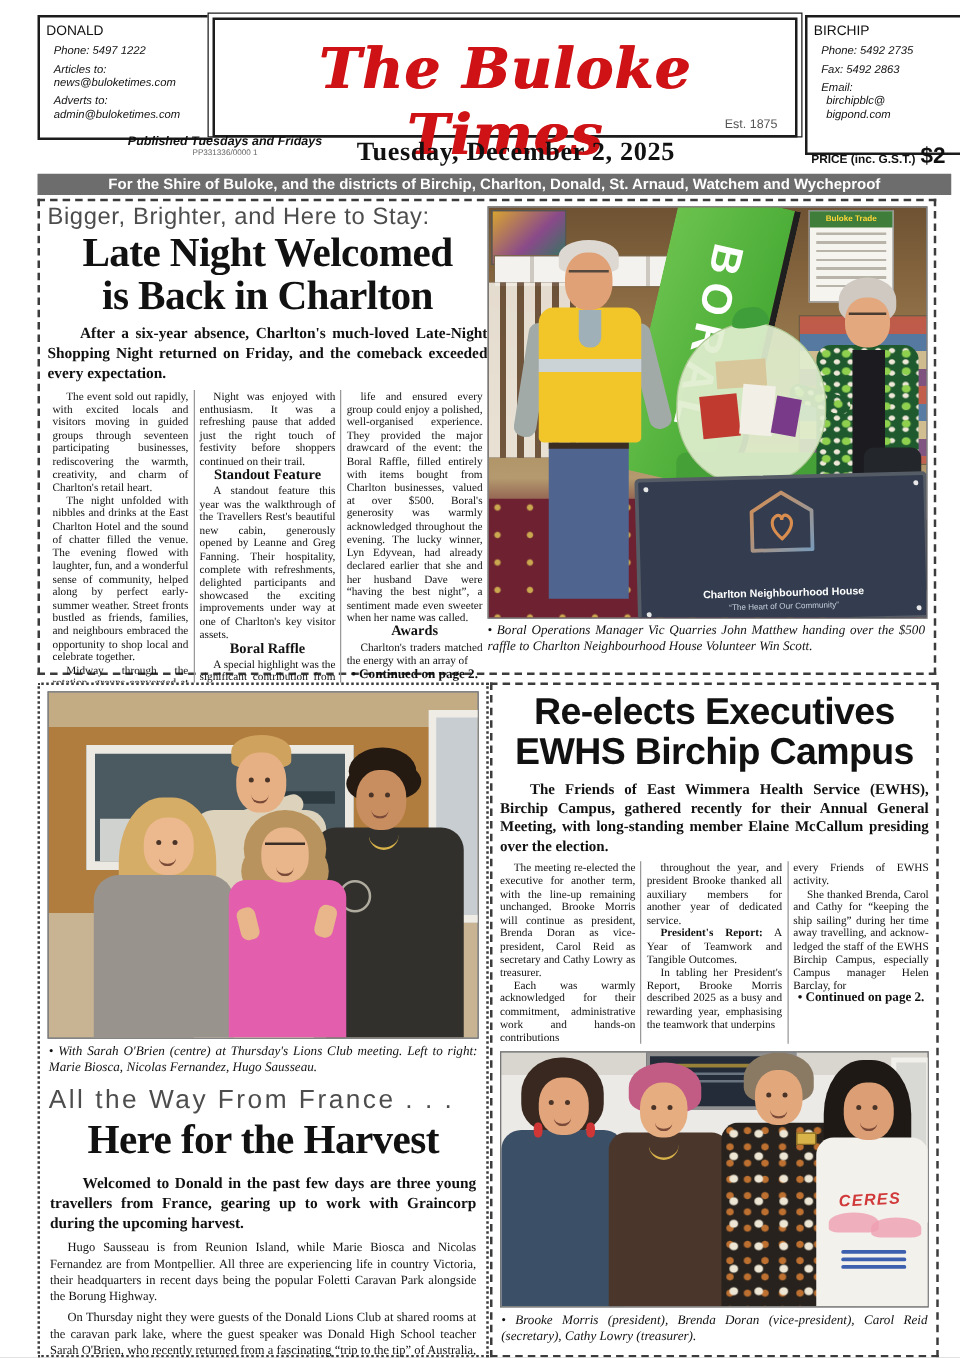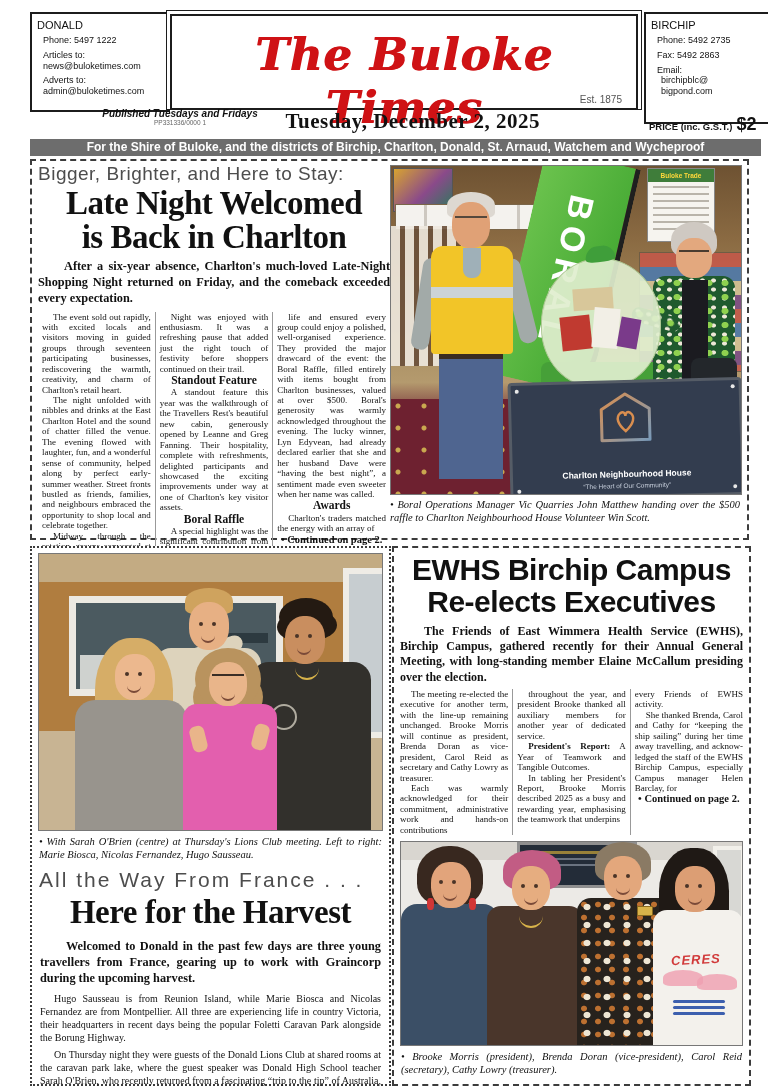--- a/index.html
+++ b/index.html
@@ -3,21 +3,21 @@
 <meta charset="utf-8">
 <style>
   html,body{margin:0;padding:0;background:#c9c9c9;}
   .page{position:relative;width:768px;height:1086px;background:#fff;margin:0 auto;overflow:hidden;
         font-family:"Liberation Serif",serif;color:#111;}
   .abs{position:absolute;}
 
   
   .contact-box{border:2px solid #1c1c1c;background:#fff;padding:5px 5px;font-family:"Liberation Sans",sans-serif;}
   .contact-title{font-weight:normal;font-size:11px;}
-  .contact-line{font-size:9px;line-height:1.2;margin:4px 0 0 6px;}
+  .contact-line{font-size:9px;line-height:1.2;margin:4px 0 0 6px;font-style:italic;}
   .masthead{border:1px solid #1c1c1c;padding:3px;background:#fff;}
   .masthead-inner{border:2px solid #1c1c1c;height:100%;position:relative;}
   .mast-title{font-family:"DejaVu Serif",serif;font-weight:bold;font-style:italic;color:#cf1215;
               font-size:45px;text-align:center;margin-top:12px;letter-spacing:1px;
               text-shadow:1px 0 #cf1215;}
   .mast-est{position:absolute;right:14px;bottom:3px;font-family:"Liberation Sans",sans-serif;
             font-size:10px;color:#555;}
   .published{font-family:"Liberation Sans",sans-serif;font-weight:bold;font-style:italic;font-size:10px;text-align:center;}
   .ppnum{font-style:normal;font-weight:normal;font-size:6.5px;color:#666;}
   .dateline{font-weight:bold;font-size:21px;text-align:right;letter-spacing:.5px;}
@@ -341,22 +341,22 @@
 
     <div class="kicker" style="font-size:21px;letter-spacing:2px;margin:7px 7px 0;">All the Way From France . . .</div>
     <div class="headline-serif" style="font-size:33px;margin-top:2px;">Here for the Harvest</div>
     <div class="lead" style="font-size:12.3px;line-height:1.3;margin:8px 8px 0;text-indent:26px;">Welcomed to Donald in the past few days are three young travellers from France, gearing up to work with Graincorp during the upcoming harvest.</div>
     <p style="font-size:10px;line-height:1.28;text-align:justify;margin:6px 8px 0;text-indent:14px;">Hugo Sausseau is from Reunion Island, while Marie Biosca and Nicolas Fernandez are from Montpellier. All three are experiencing life in country Victoria, their headquarters in recent days being the popular Foletti Caravan Park alongside the Borung Highway.</p>
     <p style="font-size:10px;line-height:1.28;text-align:justify;margin:5px 8px 0;text-indent:14px;">On Thursday night they were guests of the Donald Lions Club at shared rooms at the caravan park lake, where the guest speaker was Donald High School teacher Sarah O'Brien, who recently returned from a fascinating “trip to the tip” of Australia, while “conquering corrugated roads” in the process.</p>
   </div>
 
   <div class="abs block b-dash" style="left:392px;top:546px;width:355px;height:536px;">
     <div class="headline-sans" style="font-size:30px;line-height:1.06;margin-top:6px;">
+      <div>Re-elects Executives</div>
       <div>EWHS Birchip Campus</div>
-      <div>Re-elects Executives</div>
     </div>
     <div class="lead" style="font-size:12px;line-height:1.28;margin:6px 6px 0;text-indent:24px;">The Friends of East Wimmera Health Service (EWHS), Birchip Campus, gathered recently for their Annual General Meeting, with long-standing member Elaine McCallum presiding over the election.</div>
 
     <div class="cols" style="margin:4px 2px 0;">
       <div class="col" style="width:117px;">
         <p>The meeting re-elected the executive for another term, with the line-up remaining unchanged. Brooke Morris will continue as president, Brenda Doran as vice-president, Carol Reid as secretary and Cathy Lowry as treasurer.</p>
         <p>Each was warmly acknowledged for their commitment, administrative work and hands-on contributions</p>
       </div>
       <div class="col" style="width:117px;">
         <p>throughout the year, and president Brooke thanked all auxiliary members for another year of dedicated service.</p>

